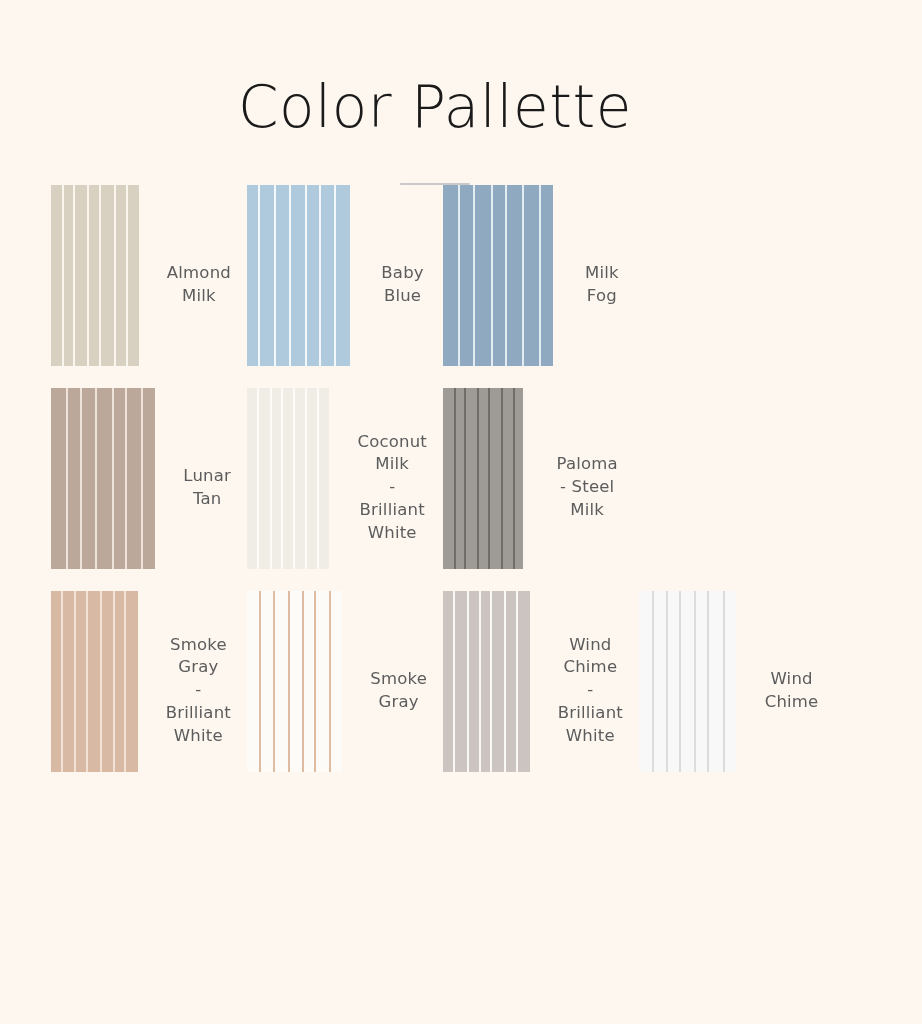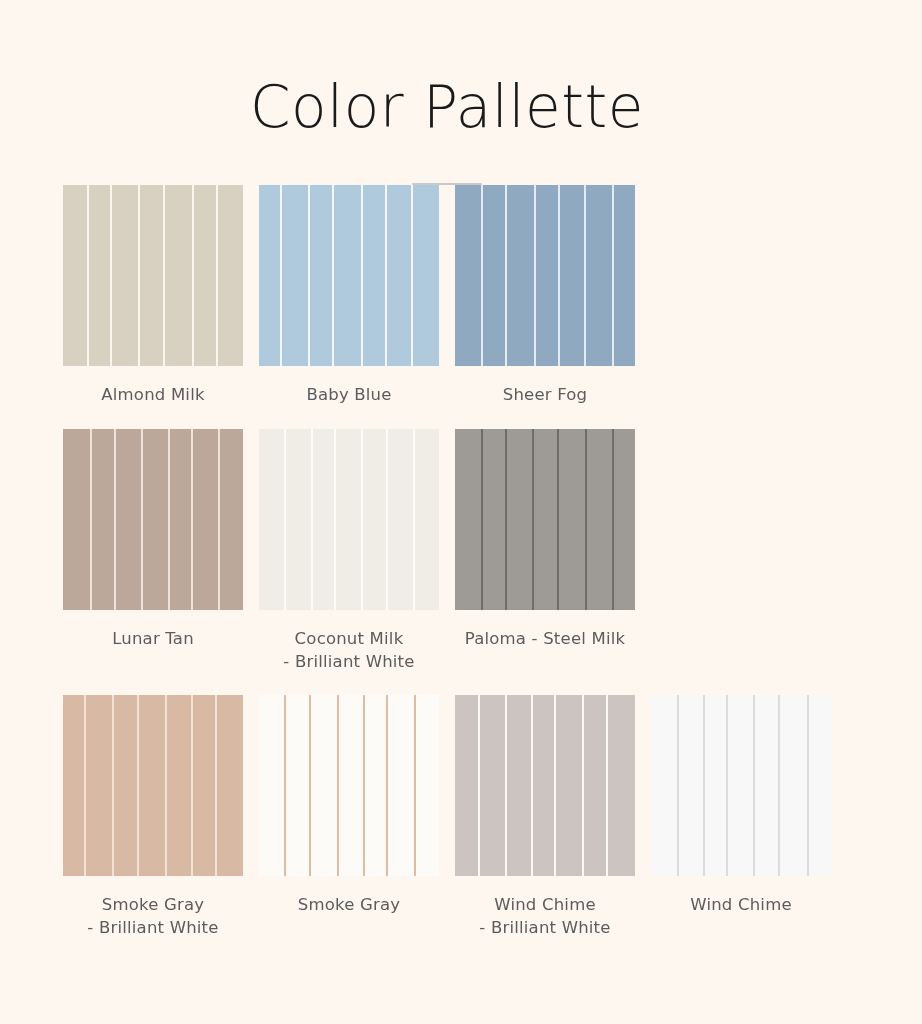--- a/index.html
+++ b/index.html
@@ -16,21 +16,20 @@
     position: relative;
   }
 
   .page {
     width: 870px;
     height: 1024px;
     position: relative;
     display: flex;
     flex-direction: column;
     align-items: center;
-    margin-left: 12px;
   }
 
   
   .page-title {
     margin-top: 78px;
     font-size: 58px;
     font-weight: 300;
     letter-spacing: 0.5px;
     color: #1A1A1A;
     line-height: 1;
@@ -41,22 +40,23 @@
   .divider {
     margin-top: 47px;
     width: 70px;
     height: 2px;
     background: #C9C9C9;
     border-radius: 1px;
   }
 
   .swatch-cell {
     display: flex;
-    flex-direction: column;
+    flex-direction: row;
     align-items: center;
+    gap: 28px;
   }
 
   .swatch {
     width: 180px;
     height: 181px;
     position: relative;
     overflow: hidden;
     display: flex;
     align-items: stretch;
   }
@@ -150,21 +150,21 @@
             <div class="plank" style="background: rgb(143, 170, 192); flex-basis: 28px;"></div>
             <div class="seam" style="width: 2px; background: rgb(227, 236, 241);"></div>
             <div class="plank" style="background: rgb(143, 170, 192); flex-basis: 23px;"></div>
             <div class="seam" style="width: 2px; background: rgb(227, 236, 241);"></div>
             <div class="plank" style="background: rgb(143, 170, 192); flex-basis: 26px;"></div>
             <div class="seam" style="width: 2px; background: rgb(227, 236, 241);"></div>
             <div class="plank" style="background: rgb(143, 170, 192); flex-basis: 27px;"></div>
             <div class="seam" style="width: 2px; background: rgb(227, 236, 241);"></div>
             <div class="plank" style="background: rgb(143, 170, 192); flex-basis: 22px;"></div>
           </div>
-          <div class="swatch-label">Sheer Fog</div>
+          <div class="swatch-label">Milk Fog</div>
         </div>
       </div>
       <div class="grid-row row-gap-2">
         <div class="swatch-cell">
           <div class="swatch" style="background: rgb(188, 168, 155);">
             <div class="plank" style="background: rgb(188, 168, 155); flex-basis: 28px;"></div>
             <div class="seam" style="width: 2px; background: rgb(237, 227, 218);"></div>
             <div class="plank" style="background: rgb(188, 168, 155); flex-basis: 23px;"></div>
             <div class="seam" style="width: 2px; background: rgb(237, 227, 218);"></div>
             <div class="plank" style="background: rgb(188, 168, 155); flex-basis: 26px;"></div>

